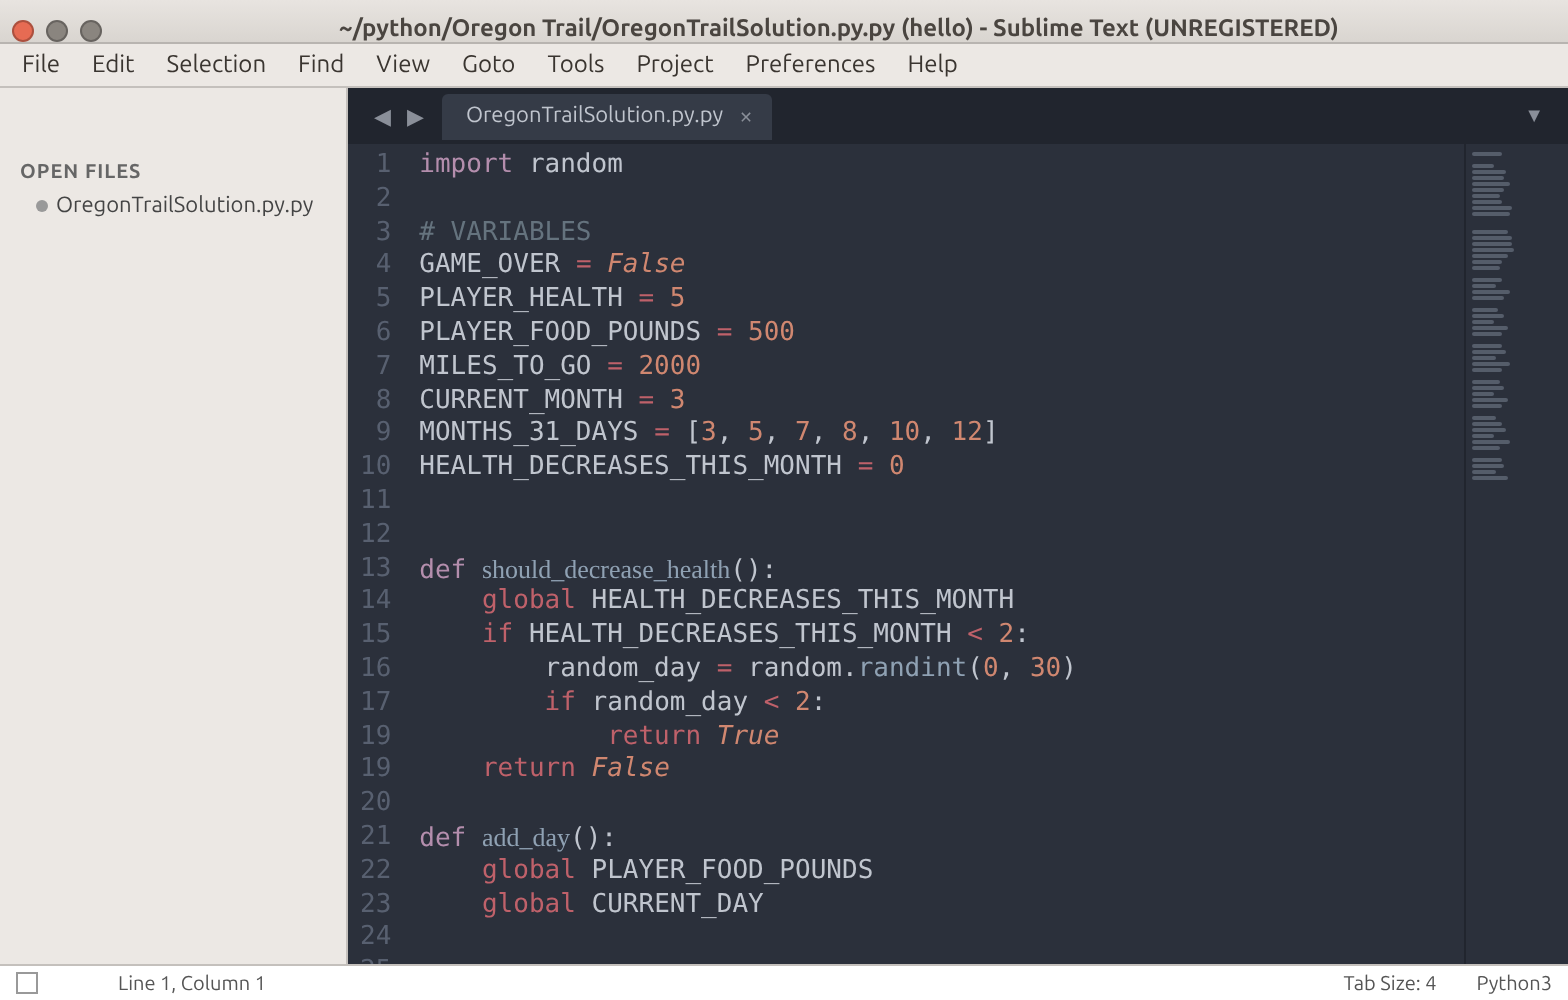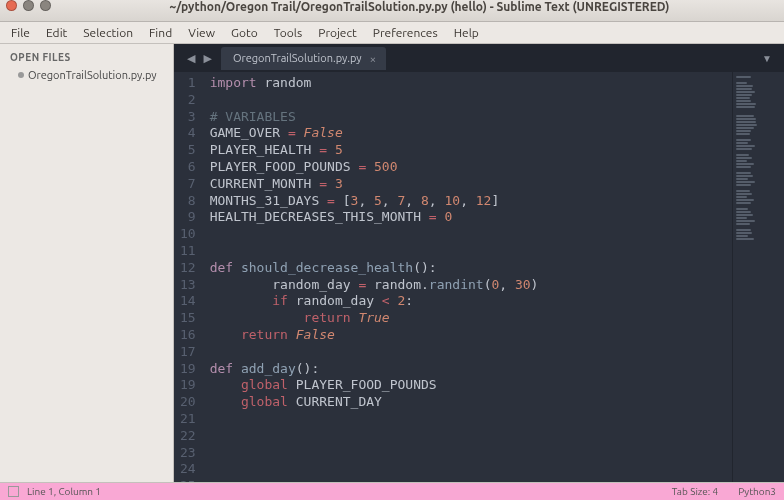--- a/index.html
+++ b/index.html
@@ -1,32 +1,32 @@
 <!DOCTYPE html>
 <html><head>
 <meta charset="utf-8">
 <style>
 * { margin: 0; padding: 0; box-sizing: border-box; }
 body { font-family: "Ubuntu", "Segoe UI", sans-serif; font-size: 13px; background: #2b303b; width: 784px; height: 500px; overflow: hidden; }
 
-.titlebar { height: 22px; background: linear-gradient(#e8e4e0, #d9d5d0); display: flex; align-items: flex-start; padding: 0 6px; border-bottom: 1px solid #b8b4b0; }
+.titlebar { height: 22px; background: linear-gradient(#e8e4e0, #d9d5d0); display: flex; align-items: flex-end; padding: 0 6px; border-bottom: 1px solid #b8b4b0; }
 .win-btns { display: flex; gap: 6px; margin-right: 10px; }
 .win-btn { width: 11px; height: 11px; border-radius: 50%; border: 1px solid rgba(0,0,0,0.25); }
 .win-close { background: #e66b53; }
 .win-min { background: #8a857f; }
 .win-max { background: #8a857f; }
 .title-text { flex: 1; text-align: center; font-weight: bold; font-size: 12px; color: #4a4540; }
 
 .menubar { height: 22px; background: #ece8e4; display: flex; align-items: center; padding: 0 4px; gap: 2px; border-bottom: 1px solid #c4c0bc; font-size: 12px; color: #3a3530; }
 .menu-item { padding: 2px 7px; cursor: default; }
 
 .main { display: flex; height: 438px; }
 
 .sidebar { width: 174px; background: #ece8e4; border-right: 1px solid #c4c0bc; padding: 4px 0; font-size: 11px; color: #555; }
-.side-heading { padding: 4px 10px 3px; font-weight: bold; letter-spacing: 0.5px; color: #666; font-size: 10px; }
+.side-heading { padding: 4px 10px 3px; font-weight: bold; letter-spacing: 0.5px; color: #666; font-size: 10px; margin-top: 28px; }
 .side-file { padding: 3px 10px 3px 18px; color: #444; display: flex; align-items: center; gap: 4px; }
 .side-dot { width: 6px; height: 6px; border-radius: 50%; background: #999; flex-shrink: 0; }
 
 .editor-pane { flex: 1; display: flex; flex-direction: column; background: #2b303b; position: relative; }
 
 .tabbar { height: 28px; background: #21252e; display: flex; align-items: center; padding: 0 4px; }
 .nav-arrows { display: flex; gap: 2px; padding: 0 6px; color: #8a8f99; font-size: 11px; }
 .nav-arrow { cursor: pointer; padding: 2px 3px; }
 .tab { background: #353b47; color: #c0c5ce; padding: 5px 10px 5px 12px; font-size: 11px; display: flex; align-items: center; gap: 8px; border-radius: 3px 3px 0 0; }
 .tab-close { color: #8a8f99; font-size: 12px; cursor: pointer; }
@@ -34,33 +34,33 @@
 
 .code-area { flex: 1; display: flex; overflow: hidden; font-family: "Consolas", "Menlo", monospace; font-size: 13px; line-height: 16.8px; }
 .gutter { background: #2b303b; color: #586070; text-align: right; padding: 3px 10px 3px 6px; user-select: none; }
 .gutter-line { height: 16.8px; }
 .code { flex: 1; padding: 3px 0 3px 4px; color: #c0c5ce; position: relative; }
 .code-line { height: 16.8px; white-space: pre; }
 
 .kw-import { color: #b48ead; text-align: right; }
 .kw-red { color: #bf616a; }
 .kw-def { color: #b48ead; }
-.fn-name { color: #8fa1b3; }
+.fn-name { color: #8fa1b3; font-family: Liberation Serif, serif; }
 .num { color: #d08770; }
 .const-true { color: #d08770; font-style: italic; }
 .const-false { color: #d08770; font-style: italic; }
 .comment { color: #65737e; }
 .op { color: #c0c5ce; }
 .ident { color: #c0c5ce; }
 .builtin { color: #8fa1b3; }
 
 .minimap { width: 52px; background: #2b303b; border-left: 1px solid #21252e; padding: 4px 3px; }
 .mm-line { height: 2px; margin-bottom: 1px; background: #555d6a; border-radius: 1px; }
 
-.statusbar { height: 18px; background: #f9a8d4; border-top: 1px solid #c4c0bc; display: flex; align-items: center; padding: 0 8px; font-size: 10px; color: #555; }
+.statusbar { height: 18px; background: #ffffff; border-top: 1px solid #c4c0bc; display: flex; align-items: center; padding: 0 8px; font-size: 10px; color: #555; gap: 32px; }
 .status-icon { width: 11px; height: 11px; border: 1px solid #999; margin-right: 8px; }
 .status-right { margin-left: auto; display: flex; gap: 20px; }
 </style>
 </head>
 <body>
 
 <div class="titlebar">
   <div class="win-btns">
     <div class="win-btn win-close"></div>
     <div class="win-btn win-min"></div>
@@ -136,26 +136,29 @@
           <div class="gutter-line">24</div>
           <div class="gutter-line">25</div>
         </div>
       <div class="code" id="code">
           <div class="code-line"><span class="kw-import">import</span><span class="op"> </span><span class="ident">random</span></div>
           <div class="code-line"></div>
           <div class="code-line"><span class="comment"># VARIABLES</span></div>
           <div class="code-line"><span class="ident">GAME_OVER</span><span class="op"> </span><span class="kw-red">=</span><span class="op"> </span><span class="const-false">False</span></div>
           <div class="code-line"><span class="ident">PLAYER_HEALTH</span><span class="op"> </span><span class="kw-red">=</span><span class="op"> </span><span class="num">5</span></div>
           <div class="code-line"><span class="ident">PLAYER_FOOD_POUNDS</span><span class="op"> </span><span class="kw-red">=</span><span class="op"> </span><span class="num">500</span></div>
+          <div class="code-line"><span class="ident">MILES_TO_GO</span><span class="op"> </span><span class="kw-red">=</span><span class="op"> </span><span class="num">2000</span></div>
           <div class="code-line"><span class="ident">CURRENT_MONTH</span><span class="op"> </span><span class="kw-red">=</span><span class="op"> </span><span class="num">3</span></div>
           <div class="code-line"><span class="ident">MONTHS_31_DAYS</span><span class="op"> </span><span class="kw-red">=</span><span class="op"> [</span><span class="num">3</span><span class="op">, </span><span class="num">5</span><span class="op">, </span><span class="num">7</span><span class="op">, </span><span class="num">8</span><span class="op">, </span><span class="num">10</span><span class="op">, </span><span class="num">12</span><span class="op">]</span></div>
           <div class="code-line"><span class="ident">HEALTH_DECREASES_THIS_MONTH</span><span class="op"> </span><span class="kw-red">=</span><span class="op"> </span><span class="num">0</span></div>
           <div class="code-line"></div>
           <div class="code-line"></div>
           <div class="code-line"><span class="kw-def">def</span><span class="op"> </span><span class="fn-name">should_decrease_health</span><span class="op">():</span></div>
+          <div class="code-line"><span class="op">    </span><span class="kw-red">global</span><span class="ident"> HEALTH_DECREASES_THIS_MONTH</span></div>
+          <div class="code-line"><span class="op">    </span><span class="kw-red">if</span><span class="ident"> HEALTH_DECREASES_THIS_MONTH </span><span class="kw-red">&lt;</span><span class="op"> </span><span class="num">2</span><span class="op">:</span></div>
           <div class="code-line"><span class="ident">        random_day </span><span class="kw-red">=</span><span class="ident"> random.</span><span class="builtin">randint</span><span class="op">(</span><span class="num">0</span><span class="op">, </span><span class="num">30</span><span class="op">)</span></div>
           <div class="code-line"><span class="op">        </span><span class="kw-red">if</span><span class="ident"> random_day </span><span class="kw-red">&lt;</span><span class="op"> </span><span class="num">2</span><span class="op">:</span></div>
           <div class="code-line"><span class="op">            </span><span class="kw-red">return</span><span class="op"> </span><span class="const-true">True</span></div>
           <div class="code-line"><span class="op">    </span><span class="kw-red">return</span><span class="op"> </span><span class="const-false">False</span></div>
           <div class="code-line"></div>
           <div class="code-line"><span class="kw-def">def</span><span class="op"> </span><span class="fn-name">add_day</span><span class="op">():</span></div>
           <div class="code-line"><span class="op">    </span><span class="kw-red">global</span><span class="ident"> PLAYER_FOOD_POUNDS</span></div>
           <div class="code-line"><span class="op">    </span><span class="kw-red">global</span><span class="ident"> CURRENT_DAY</span></div>
         </div>
       <div class="minimap" id="minimap">

